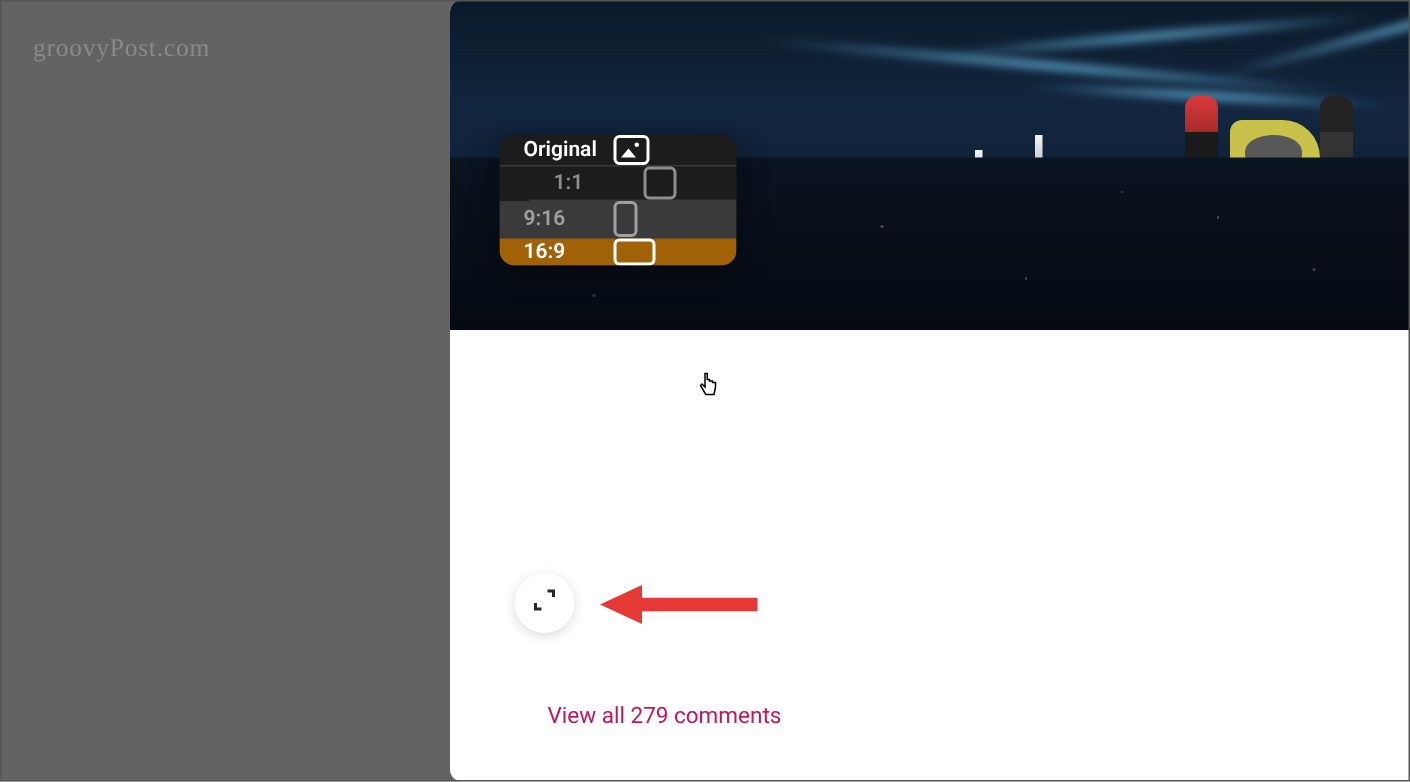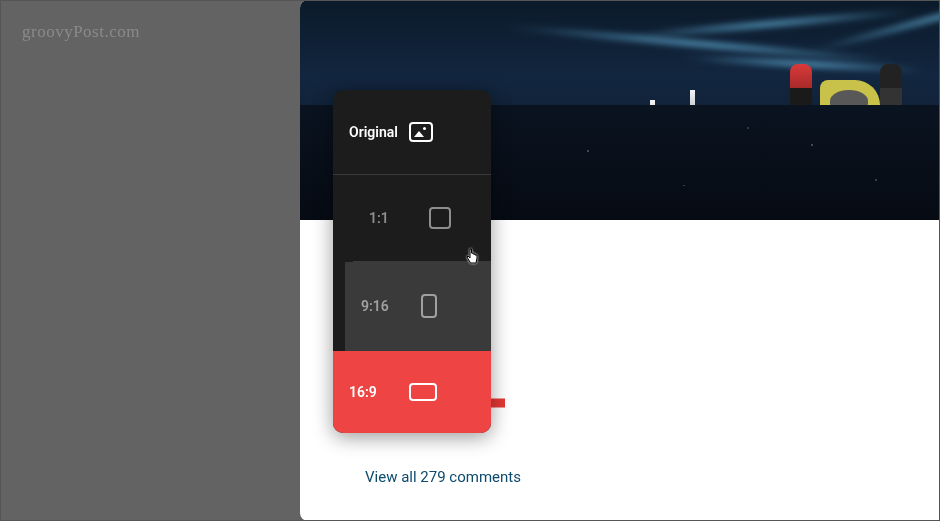--- a/index.html
+++ b/index.html
@@ -114,21 +114,21 @@
         radial-gradient(circle 2px at 45% 40%, rgba(180,200,255,0.3) 50%, transparent 51%),
         radial-gradient(circle 2px at 60% 70%, rgba(180,200,255,0.25) 50%, transparent 51%),
         radial-gradient(circle 2px at 80% 35%, rgba(180,200,255,0.3) 50%, transparent 51%),
         radial-gradient(circle 2px at 90% 65%, rgba(180,200,255,0.25) 50%, transparent 51%),
         radial-gradient(circle 2px at 15% 80%, rgba(180,200,255,0.2) 50%, transparent 51%),
         radial-gradient(circle 2px at 70% 20%, rgba(180,200,255,0.2) 50%, transparent 51%),
         linear-gradient(180deg, #0a1320 0%, #060b13 100%);
     }
     .comments-area {
       padding: 18px 12px 0 65px;
-      color: #0c4a6e;
+      color: #be185d;
       font-size: 15px;
       margin-top: 230px;
     }
     .comments-area div {
       margin-bottom: 10px;
     }
     
     .crop-menu {
       position: absolute;
       left: 333px;
@@ -136,44 +136,43 @@
       width: 158px;
       background: #1c1c1c;
       border-radius: 10px;
       overflow: hidden;
       box-shadow: 0 4px 20px rgba(0,0,0,0.4);
       z-index: 10;
     }
     .crop-option {
       display: flex;
       align-items: center;
-      padding: 32px 16px;
+      padding: 0 16px;
       border-bottom: 1px solid #3a3a3a;
       cursor: pointer;
       font-size: 14px;
       font-weight: 600;
     }
     .crop-option:last-child {
       border-bottom: none;
     }
     .crop-option.active {
       color: #fff;
     }
     .crop-option.inactive {
       color: #8e8e8e;
       margin-left: 20px;
     }
     .crop-option.hover {
       background: #3a3a3a;
       color: #a0a0a0;
-      margin-left: 12px;
     }
     .crop-option.selected {
       color: #fff;
-      background: #ef4444;
+      background: #a16207;
     }
     .crop-label {
       flex: 0 0 60px;
     }
     .ratio-icon {
       display: inline-block;
       border: 2px solid currentColor;
       border-radius: 4px;
     }
     .ratio-original {

